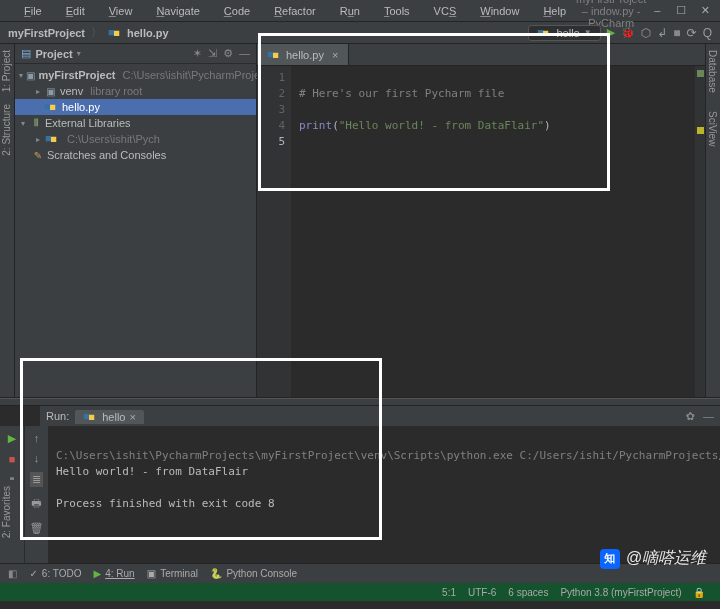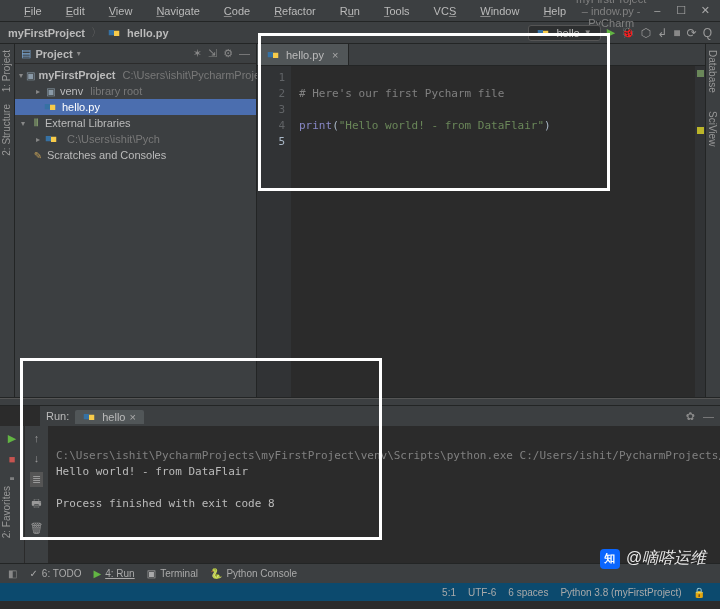--- a/index.html
+++ b/index.html
@@ -98,21 +98,21 @@
   .run-toolbar span { color: #999; font-size: 11px; cursor: pointer; }
   .run-toolbar .play { color: #62b543; }
   .run-toolbar .stop { color: #c75450; }
   .run-toolbar2 { width: 24px; background: #3c3f41; display: flex; flex-direction: column; align-items: center; padding-top: 6px; gap: 8px; border-left: 1px solid #2b2b2b; }
   .run-toolbar2 span { color: #999; font-size: 11px; cursor: pointer; }
   .console { flex: 1; font-family: Consolas, monospace; font-size: 11px; padding: 6px 8px; color: #bbb; line-height: 16px; white-space: pre; overflow: hidden; }
   .console .cmd { color: #808080; }
 
   .bottombar { height: 20px; background: #3c3f41; border-top: 1px solid #232525; display: flex; align-items: center; padding: 0 8px; gap: 12px; font-size: 10px; }
   .bottombar .item { cursor: pointer; color: #aaa; display: flex; gap: 4px; align-items: center; }
-  .statusbar { height: 18px; background: #0c4a6e; display: flex; align-items: center; padding: 0 8px; font-size: 10px; color: #aaa; }
+  .statusbar { height: 18px; background: #14532d; display: flex; align-items: center; padding: 0 8px; font-size: 10px; color: #aaa; }
   .statusbar .spacer { flex: 1; }
   .statusbar span { padding: 0 6px; }
 
   .hl-box { position: absolute; border: 3px solid #fff; pointer-events: none; }
   .watermark { position: absolute; right: 14px; bottom: 40px; color: rgba(255,255,255,0.9); font-size: 16px; font-style: italic; display: flex; align-items: center; gap: 6px; }
   .watermark .zh { width: 20px; height: 20px; background: #0a66ff; color: #fff; border-radius: 4px; display: flex; align-items: center; justify-content: center; font-style: normal; font-weight: bold; font-size: 11px; }
 </style>
 </head>
 <body>
 

